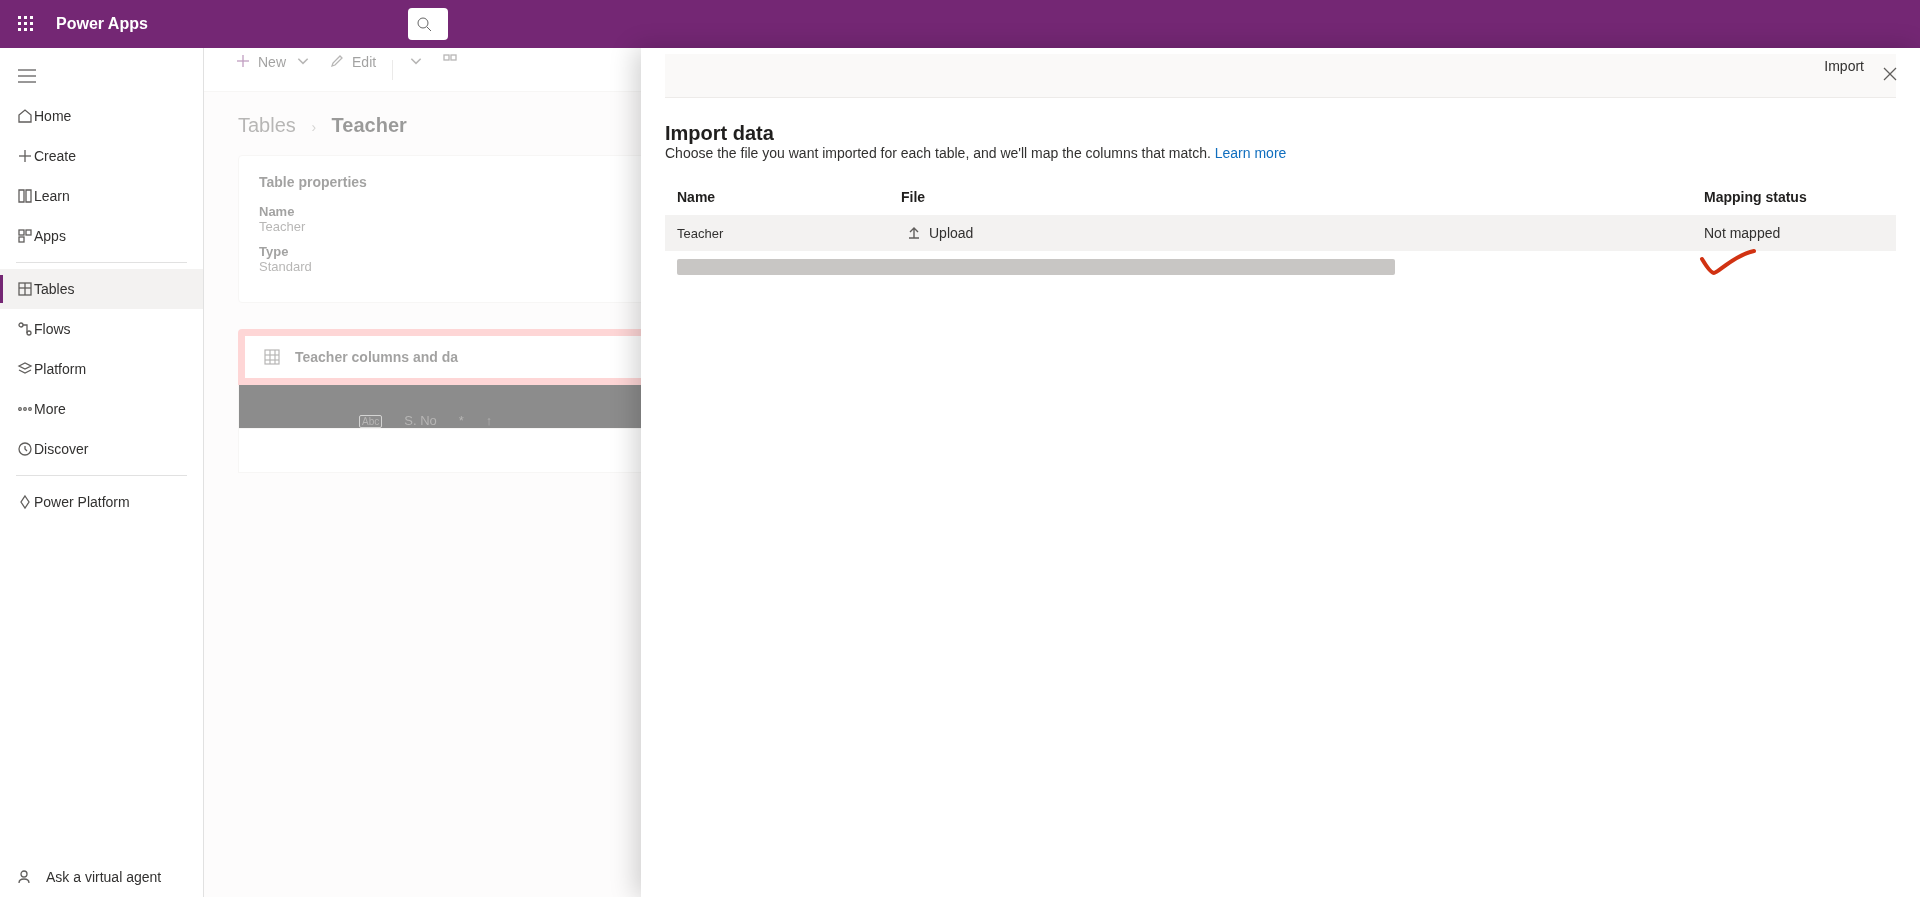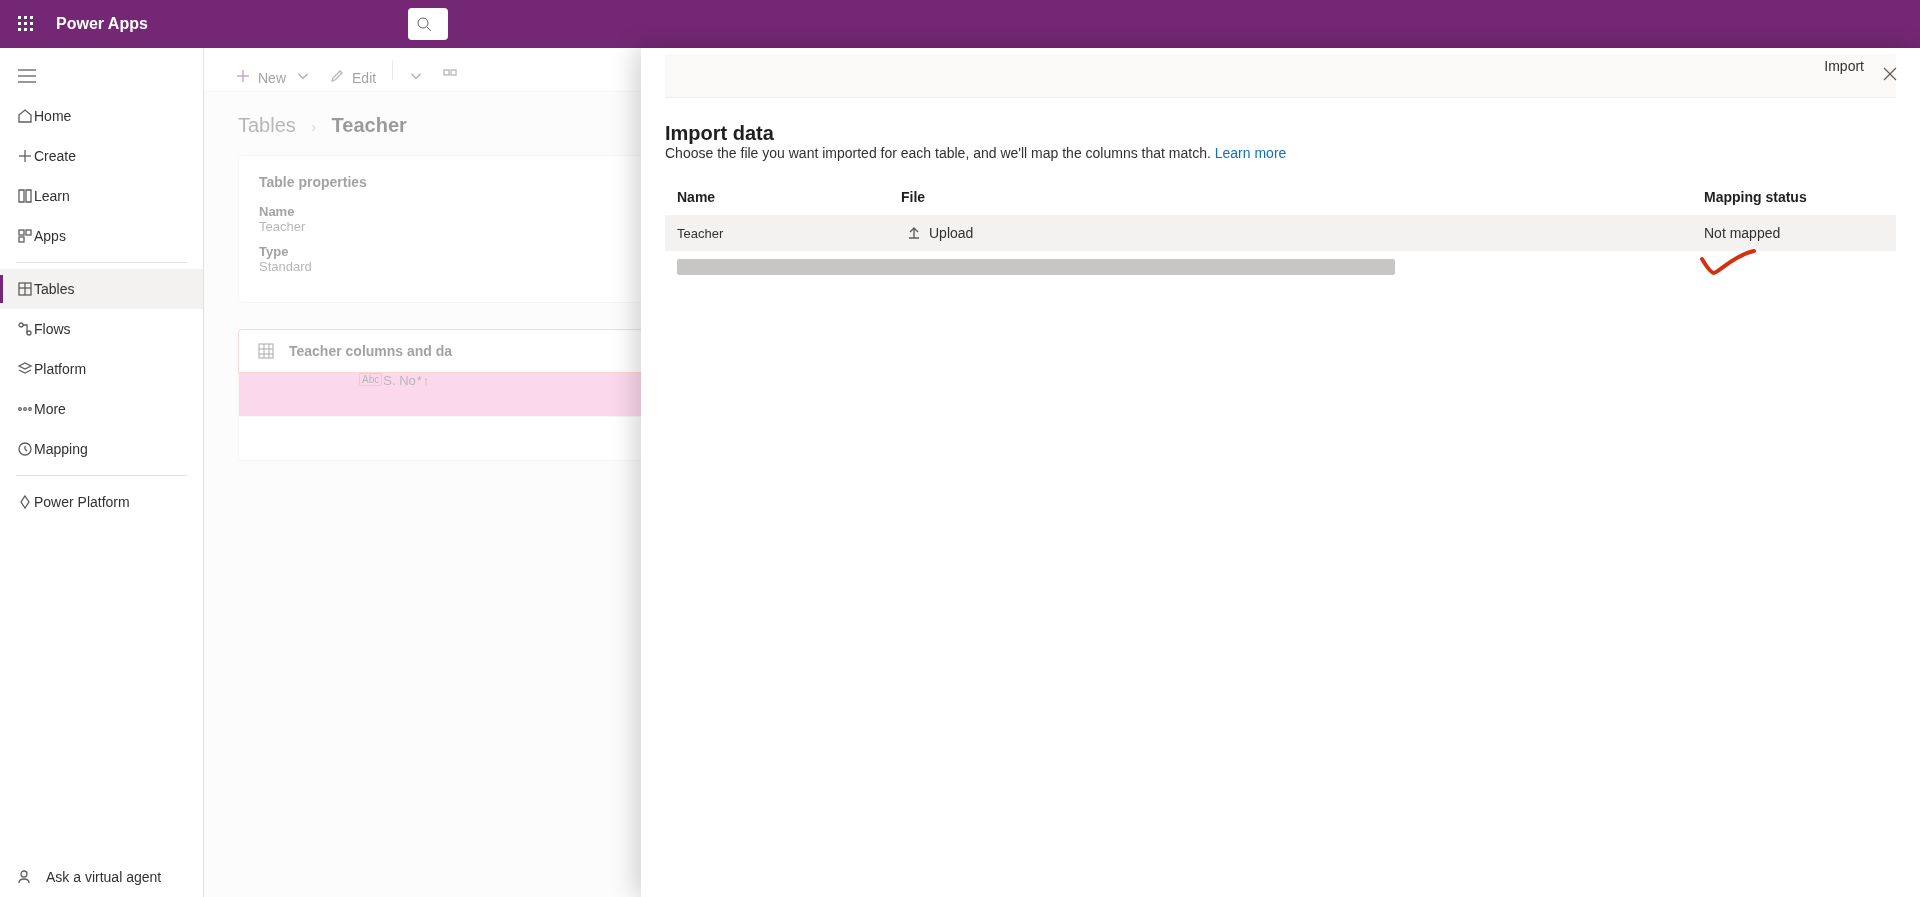--- a/index.html
+++ b/index.html
@@ -24,39 +24,39 @@
 .nav-item.selected { background: #f3f2f1; position: relative; }
 .nav-item.selected::before { content: ""; position: absolute; left: 0; top: 6px; bottom: 6px; width: 3px; background: #742774; }
 .nav-item .ico { width: 18px; height: 18px; display: flex; align-items: center; justify-content: center; }
 .nav-item .ico svg { width: 16px; height: 16px; stroke: #605e5c; fill: none; stroke-width: 1.3; }
 .nav-divider { height: 1px; background: #e1e1e1; margin: 6px 16px; }
 .nav-spacer { flex: 1; }
 
 
 .main { flex: 1; position: relative; background: #faf9f8; }
 .command-bar { height: 44px; background: #fff; border-bottom: 1px solid #edebe9; display: flex; align-items: center; padding: 0 24px; gap: 4px; }
-.cmd { display: flex; align-items: flex-end; gap: 8px; padding: 0 8px; height: 32px; font-size: 14px; color: #323130; cursor: pointer; }
+.cmd { display: flex; align-items: flex-start; gap: 8px; padding: 0 8px; height: 32px; font-size: 14px; color: #323130; cursor: pointer; }
 .cmd svg { width: 14px; height: 14px; stroke: #605e5c; fill: none; stroke-width: 1.3; }
 .cmd .plus svg { stroke: #742774; }
 .cmd .chev { margin-left: 2px; }
 .cmd-sep { width: 1px; height: 20px; background: #d2d0ce; margin: 0 4px; }
 
 .breadcrumb { padding: 22px 34px 18px; font-size: 20px; color: #605e5c; }
 .breadcrumb .chev { margin: 0 10px; color: #a19f9d; font-size: 14px; }
 .breadcrumb .cur { font-weight: 600; color: #201f1e; }
 
 .card { margin: 0 34px 26px; background: #fff; border: 1px solid #edebe9; border-radius: 4px; padding: 18px 20px; width: 540px; }
 .card-title { font-size: 14px; font-weight: 600; color: #323130; margin-bottom: 14px; }
 .kv-label { font-size: 13px; font-weight: 600; color: #323130; margin-top: 4px; }
 .kv-value { font-size: 13px; color: #605e5c; margin-bottom: 10px; }
 
-.columns-bar { margin: 0 34px; background: #fff; border: 1px solid #fca5a5; border-radius: 4px 4px 0 0; padding: 12px 18px; display: flex; align-items: center; gap: 14px; font-size: 14px; font-weight: 600; color: #323130; width: 540px; }
+.columns-bar { margin: 0 34px; background: #fff; border: 7px solid #fca5a5; border-radius: 4px 4px 0 0; padding: 12px 18px; display: flex; align-items: center; gap: 14px; font-size: 14px; font-weight: 600; color: #323130; width: 540px; }
 .columns-bar svg { width: 18px; height: 18px; stroke: #605e5c; fill: none; stroke-width: 1.2; }
 
-.grid-head { margin: 0 34px; background: #f9a8d4; border: 1px solid #edebe9; border-top: none; height: 44px; display: flex; align-items: flex-start; padding: 0 18px 0 120px; font-size: 13px; color: #605e5c; gap: 1px; width: 540px; }
+.grid-head { margin: 0 34px; background: #000000; border: 1px solid #edebe9; border-top: none; height: 44px; display: flex; align-items: flex-end; padding: 0 18px 0 120px; font-size: 13px; color: #605e5c; gap: 22px; width: 540px; }
 .grid-head .badge { font-size: 10px; border: 1px solid #a19f9d; border-radius: 2px; padding: 0 2px; }
 .grid-body { margin: 0 34px; background: #fff; border: 1px solid #edebe9; border-top: none; height: 44px; width: 540px; }
 
 
 .scrim { position: absolute; inset: 0; background: rgba(255,255,255,0.55); }
 
 
 .panel { position: absolute; top: 0; right: 0; bottom: 0; left: 437px; background: #fff; box-shadow: -6px 0 24px rgba(0,0,0,0.18); display: flex; flex-direction: column; }
 .panel-close { position: absolute; top: 12px; right: 16px; width: 28px; height: 28px; display:flex;align-items:center;justify-content:center; cursor: pointer; color: #605e5c; font-size: 18px; }
 .panel-cmd { height: 44px; background: #faf9f8; border-bottom: 1px solid #edebe9; display: flex; justify-content: flex-end; padding: 0 24px; margin: 6px 24px 0; }
@@ -199,21 +199,21 @@
         </span>
       <span>More</span>
     </div>
     <div class="nav-item">
       <span class="ico">
           <svg viewBox="0 0 16 16">
             <circle cx="8" cy="8" r="6"></circle>
             <path d="M8 5v3l2 2"></path>
           </svg>
         </span>
-      <span>Mapping</span>
+      <span>Discover</span>
     </div>
     <div class="nav-divider"></div>
     <div class="nav-item">
       <span class="ico">
           <svg viewBox="0 0 16 16">
             <path d="M8 2l4 6-4 6-4-6z"></path>
           </svg>
         </span>
       <span>Power Platform</span>
     </div>

